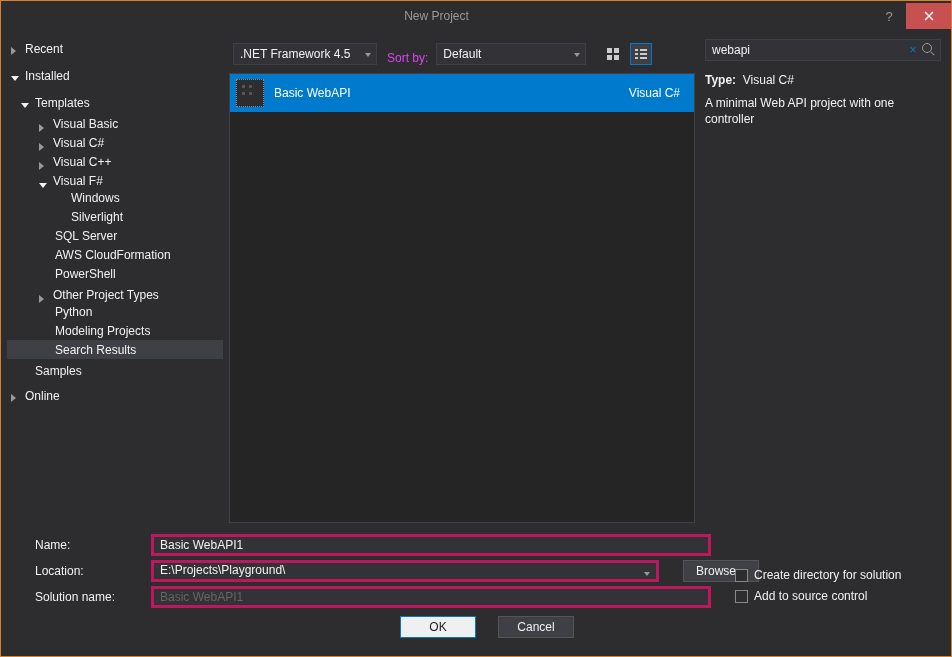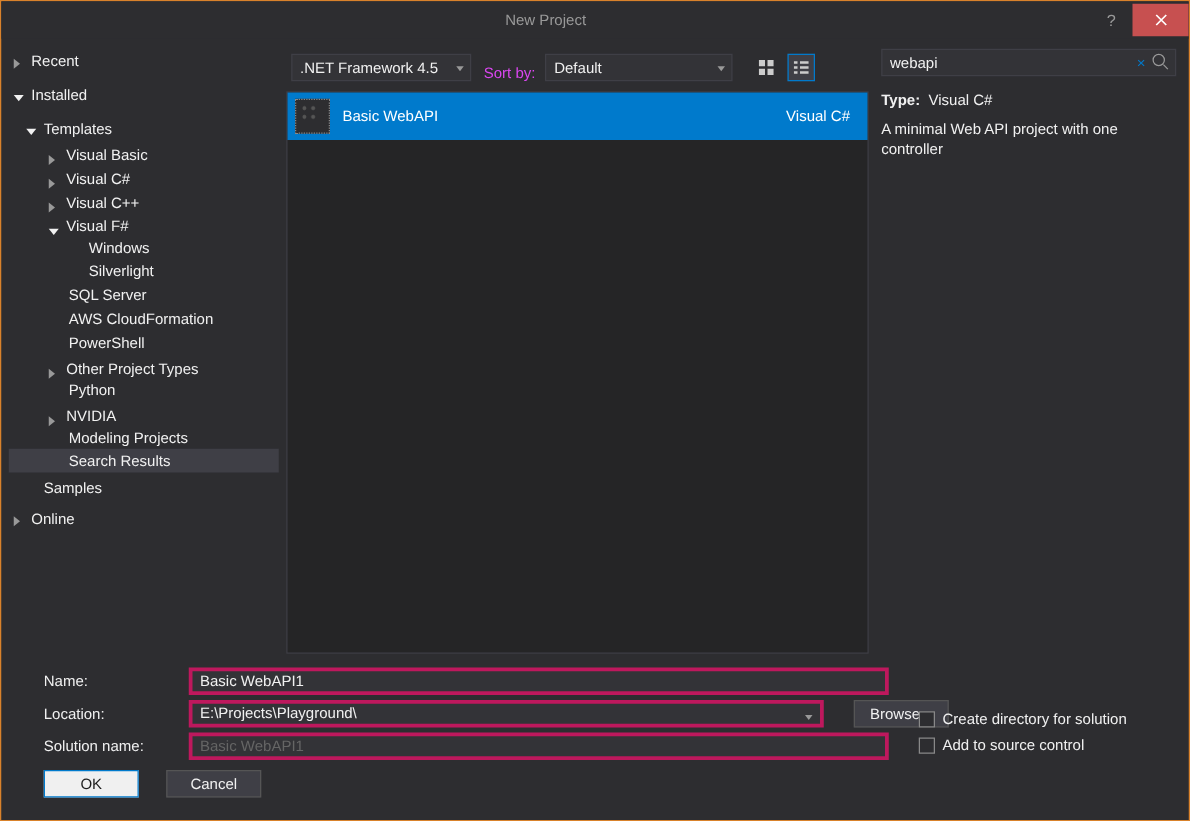--- a/index.html
+++ b/index.html
@@ -50,21 +50,21 @@
   .form-row { display: flex; align-items: center; height: 24px; margin-bottom: 2px; }
   .form-label { width: 116px; color: #f1f1f1; }
   .form-input { background: #333337; border: 3px solid #be185d; color: #f1f1f1; height: 22px; padding: 0 6px; outline: none; }
   .form-input.disabled { color: #656565; }
   .fi-name { width: 560px; }
   .fi-loc { width: 508px; position: relative; }
   .fi-loc::after { content:""; position:absolute; right:6px; top:9px; border-top:4px solid #999; border-left:3px solid transparent; border-right:3px solid transparent; }
   .browse-btn { margin-left: 24px; background: #3f3f46; border: 1px solid #555; color: #f1f1f1; height: 22px; width: 76px; text-align: center; line-height: 20px; }
   .check-row { display: flex; align-items: center; height: 20px; margin-left: 700px; margin-top: 1px; }
   .check-row .cb { width: 13px; height: 13px; border: 1px solid #888; margin-right: 6px; background: #2d2d30; }
-  .button-row { display: flex; justify-content: flex-start; gap: 22px; margin-top: 10px; }
+  .button-row { display: flex; justify-content: center; gap: 22px; margin-top: 10px; }
   .dlg-btn { width: 76px; height: 22px; background: #3f3f46; border: 1px solid #555; color: #f1f1f1; text-align: center; line-height: 20px; }
   .dlg-btn.primary { border: 1px solid #007acc; background: #f0f0f0; color: #1e1e1e; }
   .sep { height: 8px; }
 </style>
 </head>
 <body>
 
 <div class="titlebar">
   <div class="title">New Project</div>
   <div class="tb-btn tb-help">?</div>
@@ -121,24 +121,20 @@
       </div>
     <div class="tree-item ind-3">
         <span>PowerShell</span>
       </div>
     <div class="tree-item ind-2">
         <span class="caret right"></span>
         <span>Other Project Types</span>
       </div>
     <div class="tree-item ind-3">
         <span>Python</span>
-      </div>
-    <div class="tree-item ind-2">
-        <span class="caret right"></span>
-        <span>NVIDIA</span>
       </div>
     <div class="tree-item ind-3">
         <span>Modeling Projects</span>
       </div>
     <div class="tree-item ind-3 sel">
         <span>Search Results</span>
       </div>
     <div class="tree-item ind-2" style="padding-left:28px">
         <span>Samples</span>
       </div>

